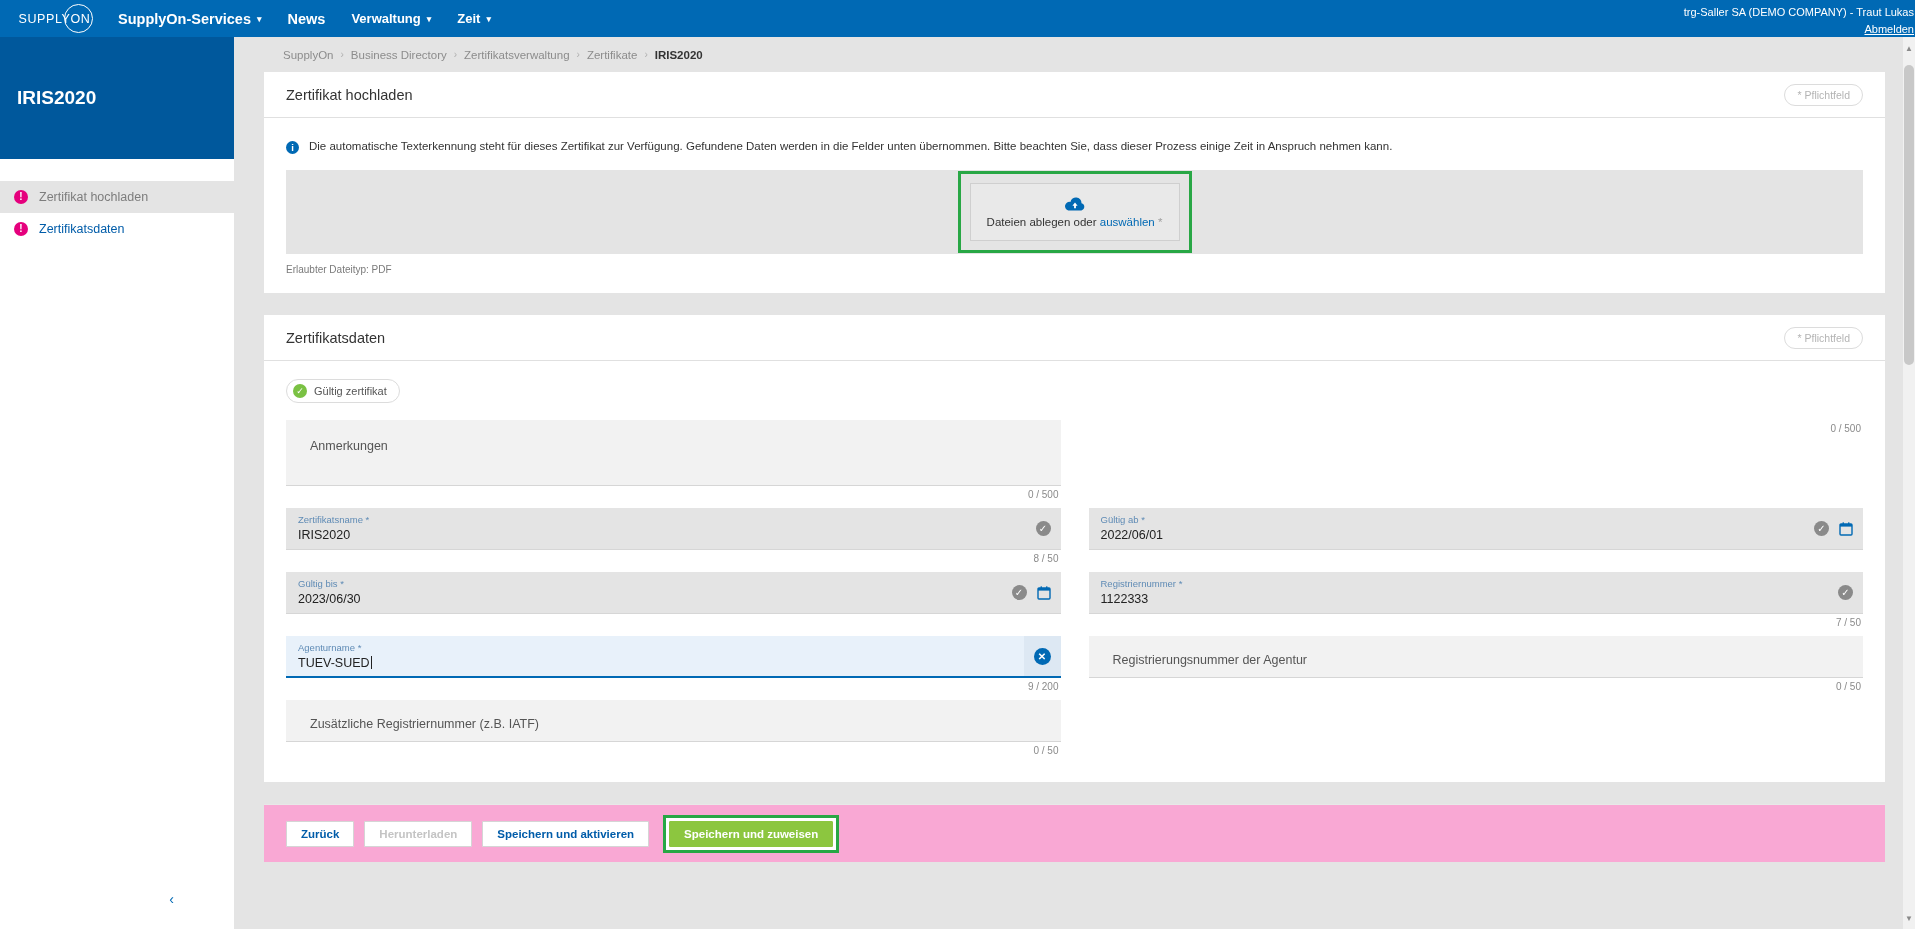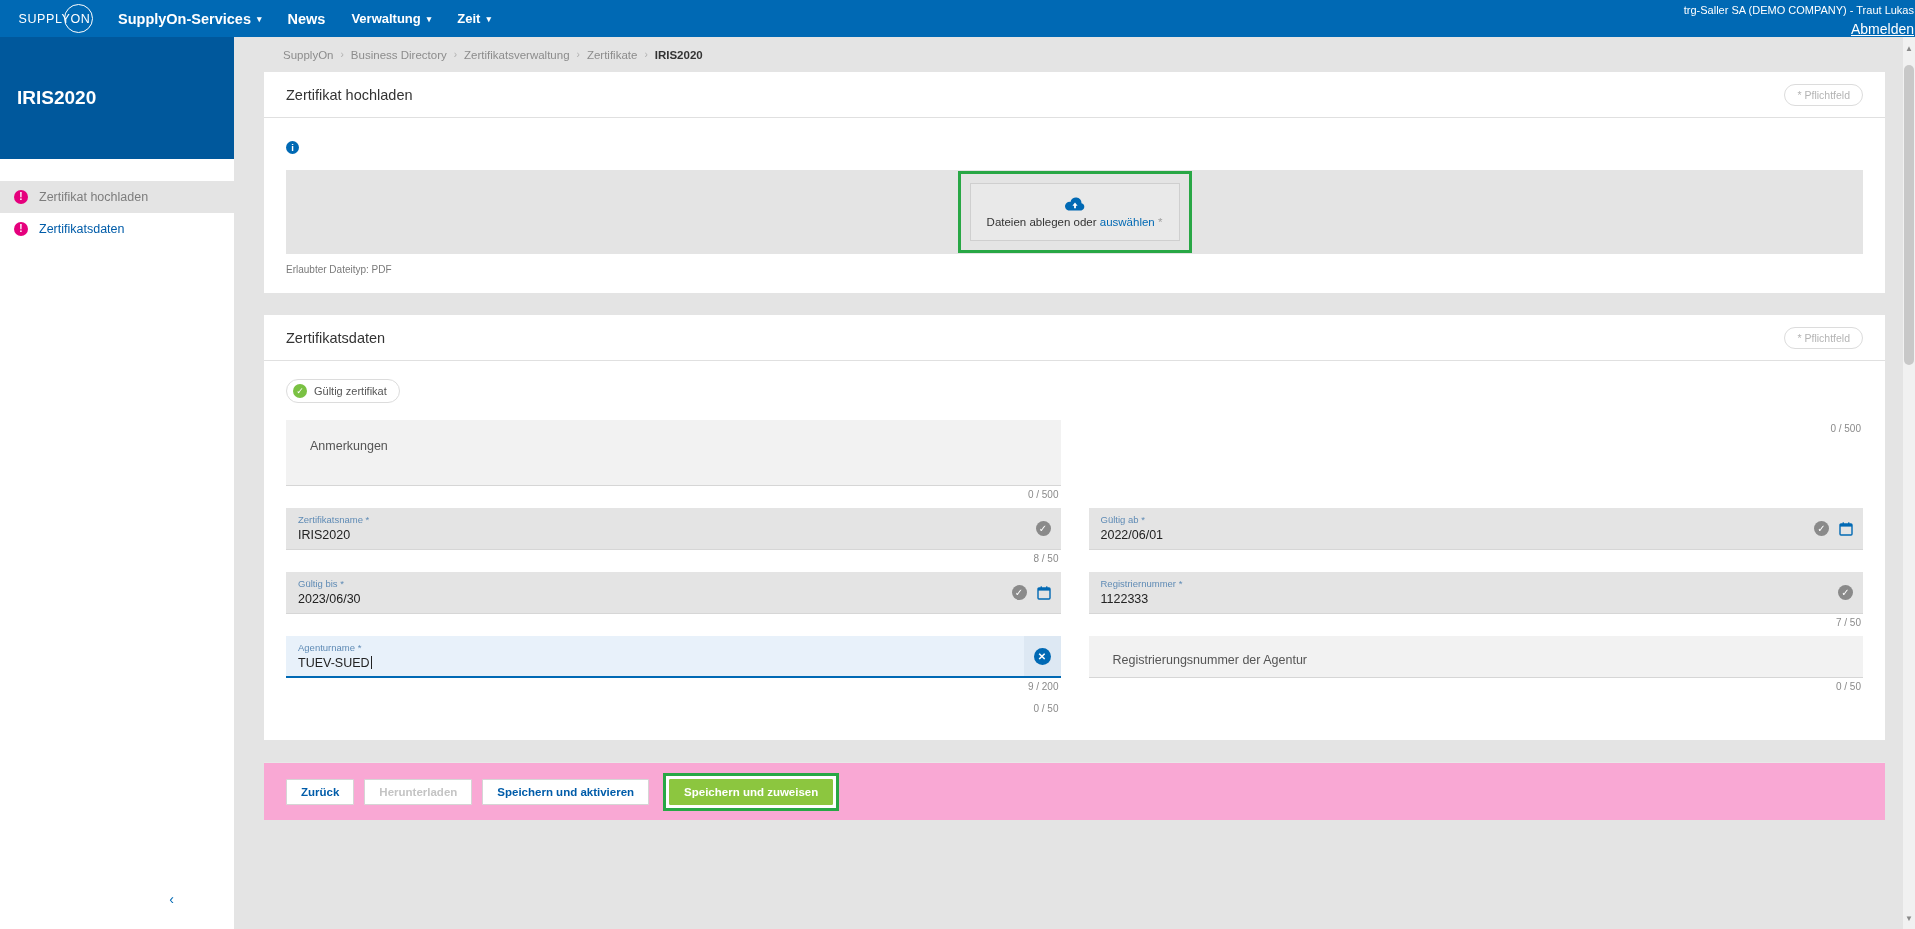--- a/index.html
+++ b/index.html
@@ -47,21 +47,21 @@
     display: flex; align-items: center;
     cursor: pointer; white-space: nowrap;
   }
   .nav-item.small { font-size: 13px; }
   .caret { font-size: 9px; margin-left: 6px; display: inline-block; }
   .user-area {
     margin-left: auto; text-align: right;
     padding-right: 1px; line-height: 1.35;
   }
   .user-name { color: #ffffff; font-size: 11px; }
-  .logout { color: #ffffff; font-size: 14px; text-decoration: underline; cursor: pointer; display: block; }
+  .logout { color: #ffffff; font-size: 11px; text-decoration: underline; cursor: pointer; display: block; }
 
   
   .sidebar {
     position: absolute; top: 37px; left: 0;
     width: 234px; height: 892px;
     background: #ffffff;
   }
   .side-head {
     height: 122px; background: #00589c;
     display: flex; align-items: center;
@@ -340,20 +340,21 @@
   </div>
 
   <div class="card">
     <div class="card-head">
       <span class="card-title">Zertifikat hochladen</span>
       <span class="pflicht">* Pflichtfeld</span>
     </div>
     <div class="card-body">
       <div class="info-row">
         <span class="info-icon">i</span>
+        <span class="info-text">Die automatische Texterkennung steht für dieses Zertifikat zur Verfügung. Gefundene Daten werden in die Felder unten übernommen. Bitte beachten Sie, dass dieser Prozess einige Zeit in Anspruch nehmen kann.</span>
       </div>
       <div class="dropzone-band">
         <div class="dz-highlight">
           <div class="dz-inner">
             <span class="dz-cloud">
               <svg width="22" height="16" viewBox="0 0 22 16" xmlns="http://www.w3.org/2000/svg">
                 <path d="M17.5 6.2A5.6 5.6 0 0 0 6.4 5 4.3 4.3 0 0 0 4.3 13.4h13.1a3.7 3.7 0 0 0 .1-7.2z" fill="#0069b4"></path>
                 <path d="M11 5.6l2.6 3.1h-1.7v2.6h-1.8V8.7H8.4z" fill="#ffffff"></path>
               </svg>
             </span>
@@ -491,20 +492,25 @@
               <div class="fcontent">
                 <span class="fplaceholder">Registrierungsnummer der Agentur</span>
               </div>
             </div>
             <div class="counter">0 / 50</div>
           </div>
         </div>
 
         <div class="col">
           <div class="field">
+            <div class="fbox std">
+              <div class="fcontent">
+                <span class="fplaceholder">Zusätzliche Registriernummer (z.B. IATF)</span>
+              </div>
+            </div>
             <div class="counter">0 / 50</div>
           </div>
         </div>
         <div class="col right"></div>
 
       </div>
     </div>
   </div>
 
   <div class="footer">

